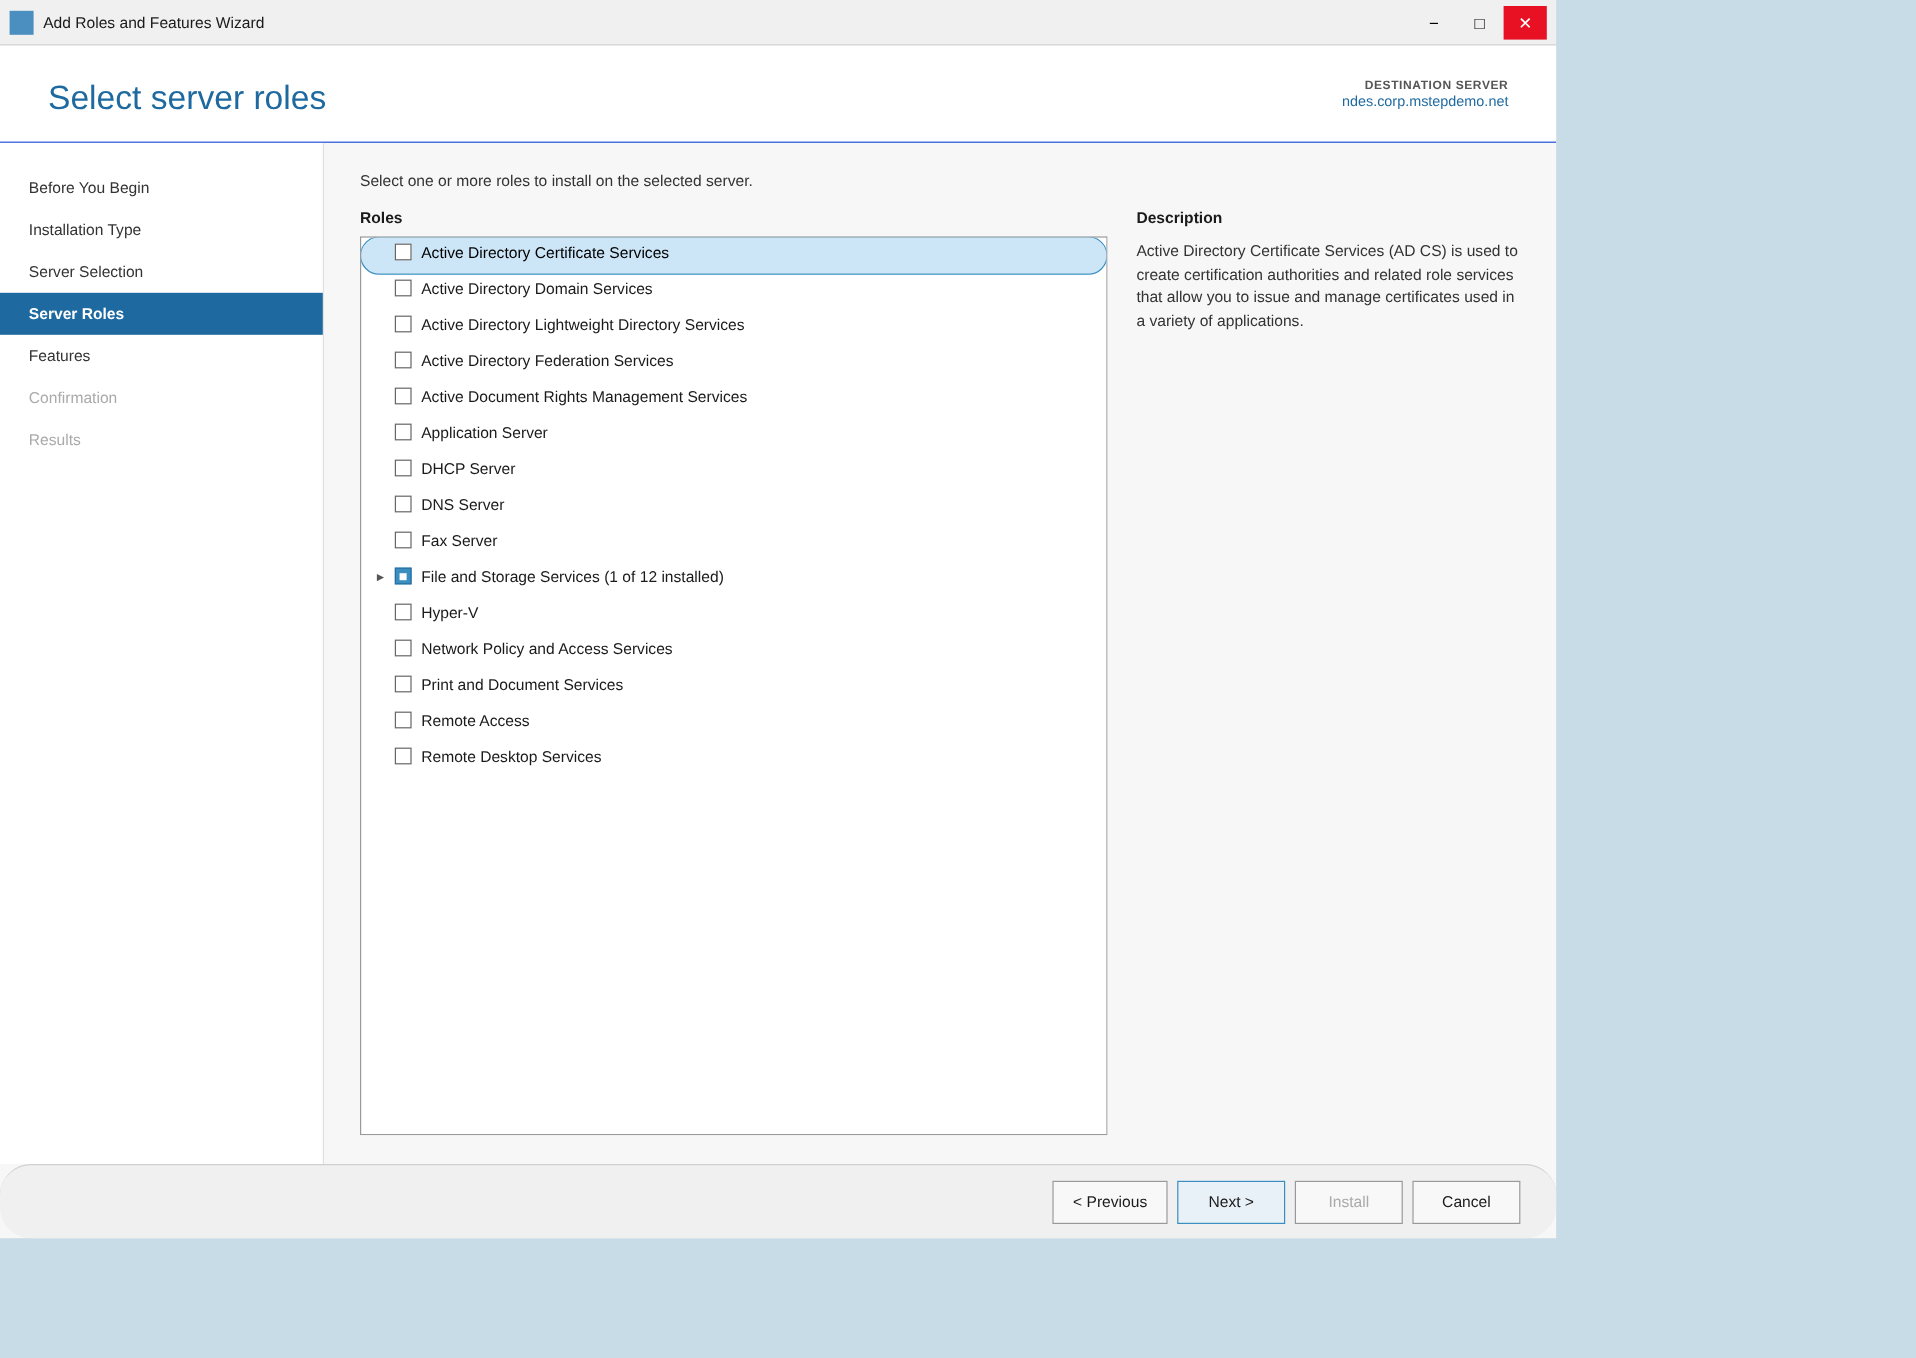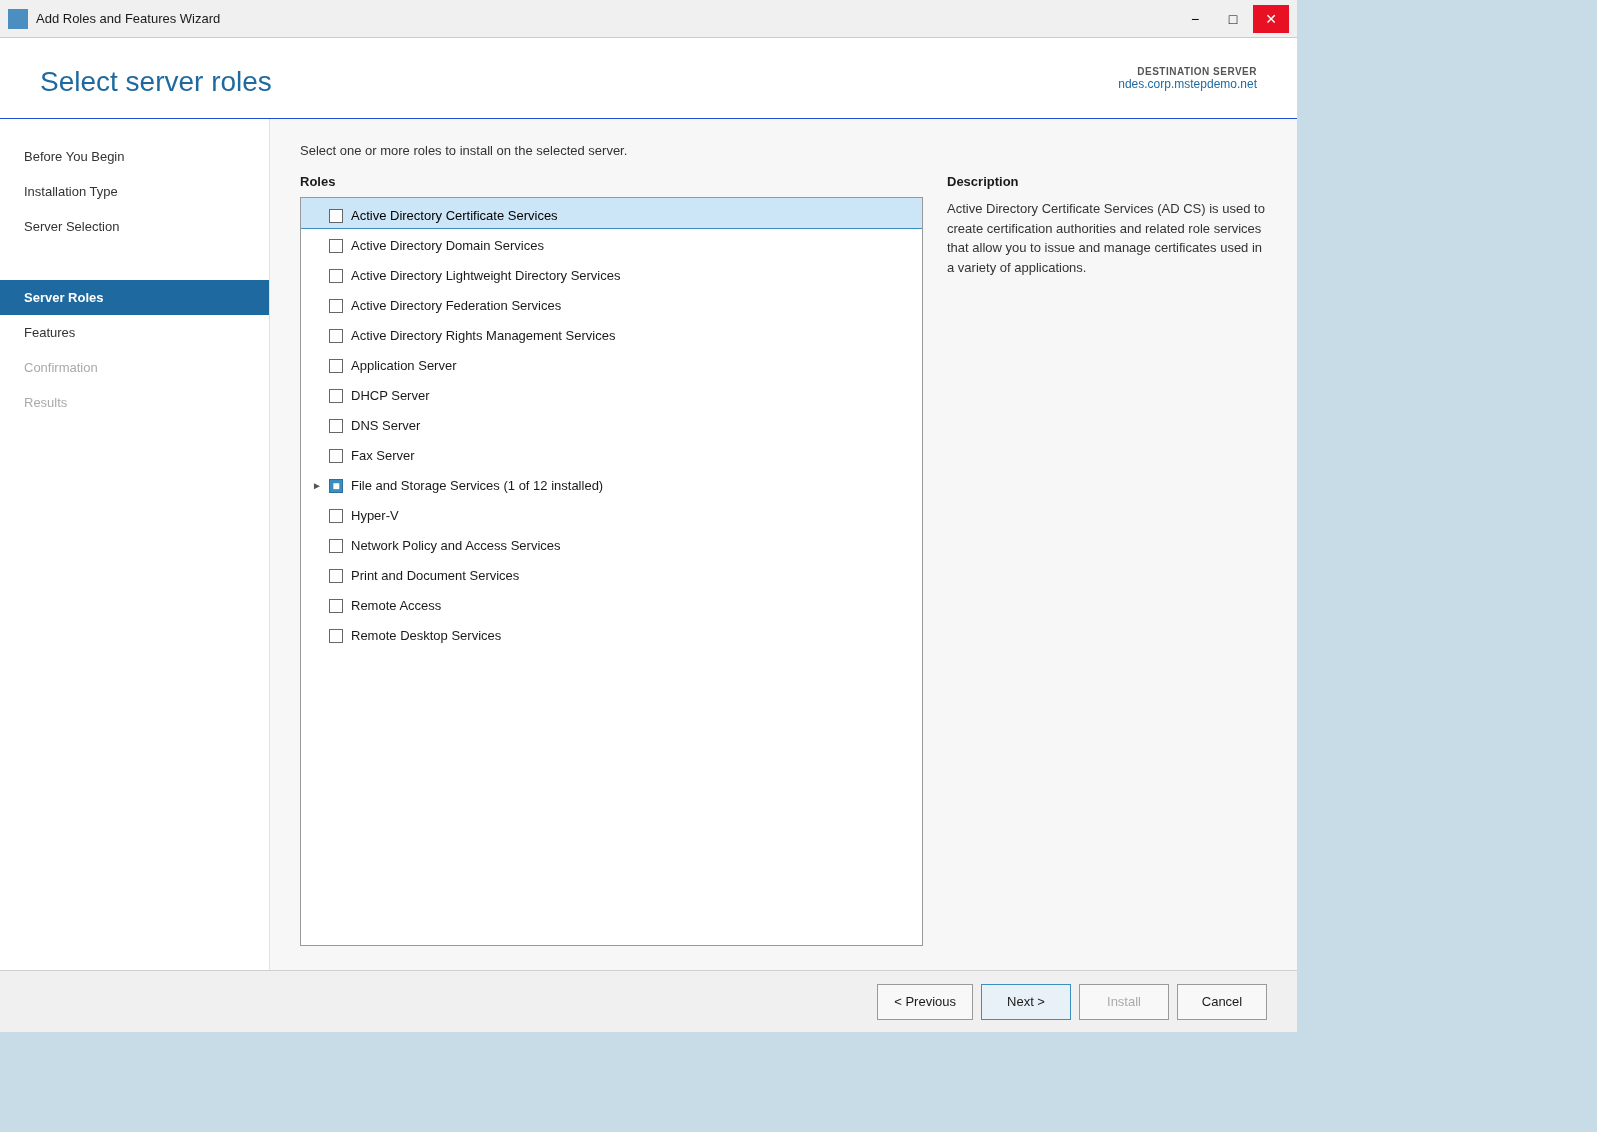--- a/index.html
+++ b/index.html
@@ -119,21 +119,20 @@
     .sidebar-item {
       padding: 10px 24px;
       font-size: 13px;
       color: #333;
       cursor: pointer;
     }
     .sidebar-item.active {
       background: #1e6aa0;
       color: white;
       font-weight: 600;
-      margin-top: 36px;
     }
     .sidebar-item.disabled {
       color: #aaa;
       cursor: default;
     }
 
     
     .main-panel {
       flex: 1;
       padding: 24px 30px;
@@ -172,26 +171,27 @@
       border: 1px solid #999;
       background: white;
       flex: 1;
       overflow-y: auto;
       overflow-x: hidden;
       position: relative;
     }
 
     .role-item {
       display: flex;
-      align-items: flex-end;
+      align-items: flex-start;
       padding: 5px 8px;
       font-size: 13px;
       color: #1a1a1a;
       cursor: pointer;
       min-height: 30px;
+      border-radius: 15px;
     }
     .role-item.selected {
       background: #cce5f7;
       outline: 1px solid #3a8fc0;
     }
     .role-item.selected .role-name {
       color: #000;
     }
 
     .role-checkbox {
@@ -252,20 +252,21 @@
     .wizard-footer {
       background: #f0f0f0;
       border-top: 1px solid #d0d0d0;
       padding: 12px 30px;
       display: flex;
       justify-content: flex-end;
       align-items: center;
       gap: 8px;
       flex-shrink: 0;
       height: 62px;
+      border-radius: 26px;
     }
     .footer-btn {
       height: 36px;
       min-width: 90px;
       padding: 0 16px;
       font-size: 13px;
       border: 1px solid #999;
       background: #f8f8f8;
       cursor: pointer;
       color: #1a1a1a;
@@ -381,21 +382,21 @@
 
             <div class="role-item">
               <span class="role-expand-spacer"></span>
               <span class="role-checkbox"></span>
               <span class="role-name">Active Directory Federation Services</span>
             </div>
 
             <div class="role-item">
               <span class="role-expand-spacer"></span>
               <span class="role-checkbox"></span>
-              <span class="role-name">Active Directory Rights Management Services</span>
+              <span class="role-name">Active Document Rights Management Services</span>
             </div>
 
             <div class="role-item">
               <span class="role-expand-spacer"></span>
               <span class="role-checkbox"></span>
               <span class="role-name">Application Server</span>
             </div>
 
             <div class="role-item">
               <span class="role-expand-spacer"></span>

